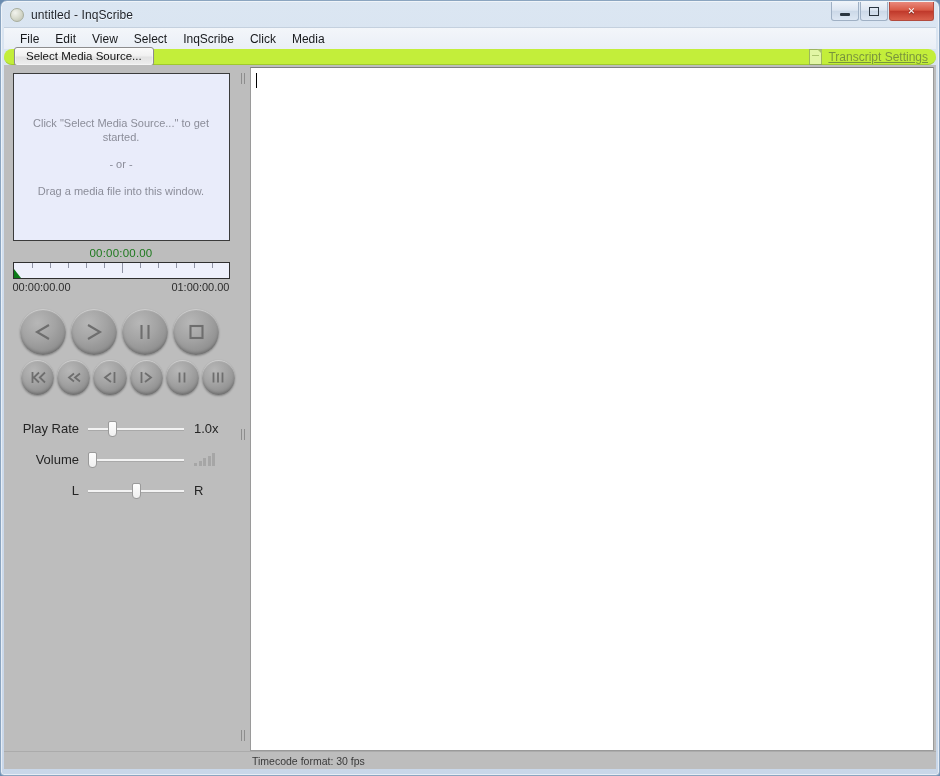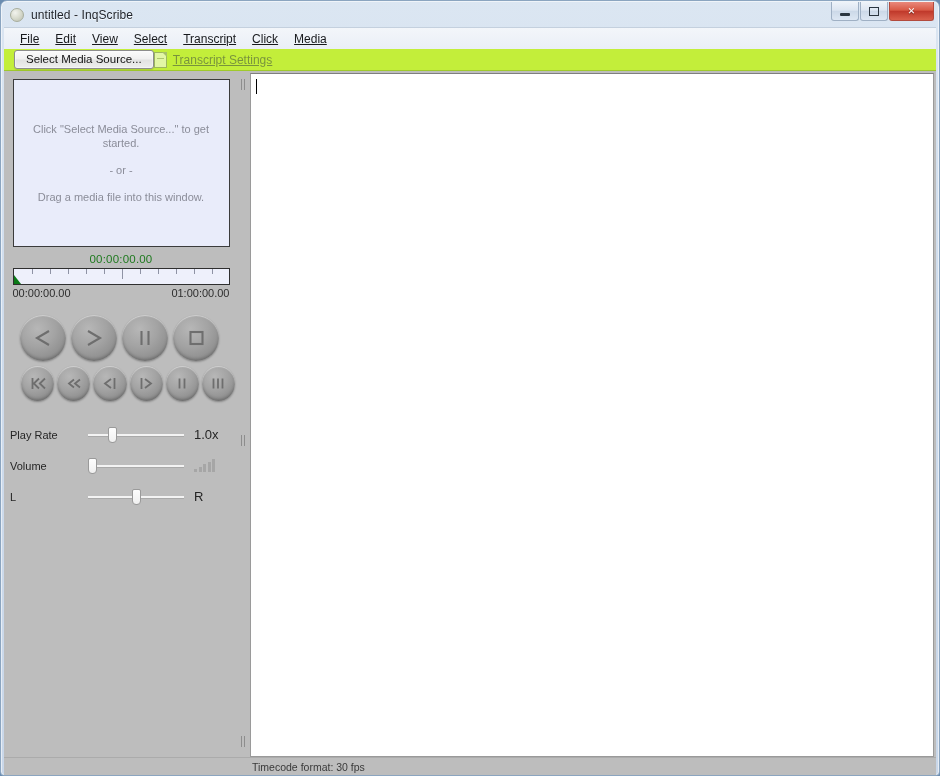--- a/index.html
+++ b/index.html
@@ -85,32 +85,33 @@
     border-top: 1px solid #c4d0de;
     display: flex;
     align-items: center;
     padding-left: 8px;
   }
   .menu-item {
     font-size: 12px;
     color: #17191c;
     padding: 2px 8px;
     cursor: default;
-    text-decoration: underline;
   }
 
   
   #toolbar {
-    height: 22px;
+    height: 16px;
     background: #c3ee3a;
     border-bottom: 1px solid #9fc92c;
     display: flex;
     align-items: center;
+    justify-content: space-between;
     padding: 0 8px 0 10px;
     box-sizing: border-box;
+    border-radius: 13px;
   }
   #select-media-btn {
     font-size: 11.5px;
     color: #121212;
     background: linear-gradient(to bottom,#fbfbfb 0%, #f0f0f0 48%, #e2e2e2 52%, #eeeeee 100%);
     border: 1px solid #8d8d8d;
     border-radius: 3px;
     padding: 2px 11px 3px 11px;
     box-shadow: 0 0 0 1px rgba(255,255,255,0.4) inset, 0 1px 1px rgba(0,0,0,0.12);
     cursor: default;
@@ -251,22 +252,22 @@
 
   
   #sliders { margin: 18px 0 0 0; padding-left: 6px; }
   .slider-row {
     display: flex;
     align-items: center;
     height: 31px;
   }
   .sl-label {
     width: 78px;
-    text-align: left;
-    font-size: 11px;
+    text-align: right;
+    font-size: 13px;
     color: #252525;
     padding-right: 9px;
     box-sizing: border-box;
   }
   .sl-track-wrap {
     position: relative;
     width: 96px;
     height: 20px;
     display: flex;
     align-items: center;
@@ -379,21 +380,21 @@
         <span class="glyph-close">×</span>
       </div>
     </div>
   </div>
 
   <div id="menubar">
     <div class="menu-item">File</div>
     <div class="menu-item">Edit</div>
     <div class="menu-item">View</div>
     <div class="menu-item">Select</div>
-    <div class="menu-item">Transcript</div>
+    <div class="menu-item">InqScribe</div>
     <div class="menu-item">Click</div>
     <div class="menu-item">Media</div>
   </div>
 
   <div id="toolbar">
     <div id="select-media-btn">Select Media Source...</div>
     <div id="transcript-settings">
       <span class="doc-icon">
           <i></i>
         </span>

